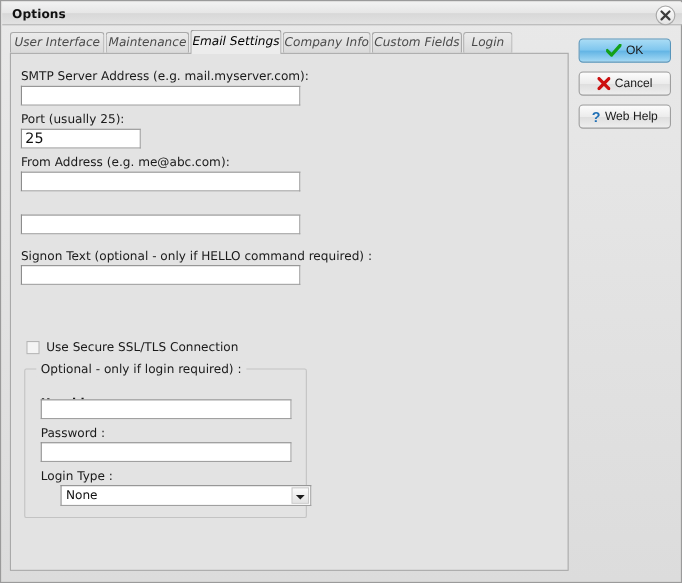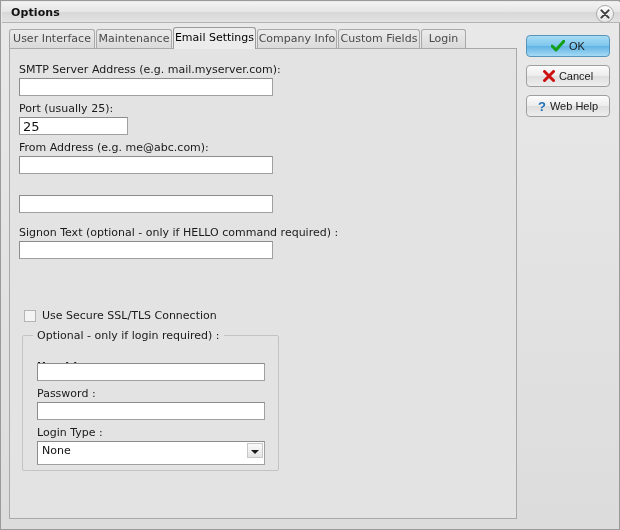--- a/index.html
+++ b/index.html
@@ -53,20 +53,21 @@
     cursor: pointer;
   }
   .close-btn svg { position:absolute; left:3px; top:3px; }
 
   
   .tabstrip {
     position: absolute;
     left: 8px; top: 26px;
     height: 21px;
     width: 505px;
+    font-style: italic;
   }
   .tab {
     position: absolute;
     top: 2px;
     height: 19px;
     box-sizing: border-box;
     background: linear-gradient(to bottom, #ebebeb 0%, #dadada 100%);
     border: 1px solid #a9a9a9;
     border-bottom: none;
     border-radius: 3px 3px 0 0;
@@ -151,22 +152,23 @@
   }
 
   
   .combo {
     position: absolute;
     box-sizing: border-box;
     background: #ffffff;
     border: 1px solid #a0a0a0;
     border-top-color: #8c8c8c;
     border-left-color: #8c8c8c;
-    height: 24px;
-    cursor: pointer;
+    height: 19px;
+    cursor: pointer;
+    margin-left: 18px;
   }
   .combo-text {
     position: absolute;
     left: 4px; top: 2px;
     font-size: 11px;
     color: #111;
   }
   .combo-arrow {
     position: absolute;
     right: 1px; top: 1px;

